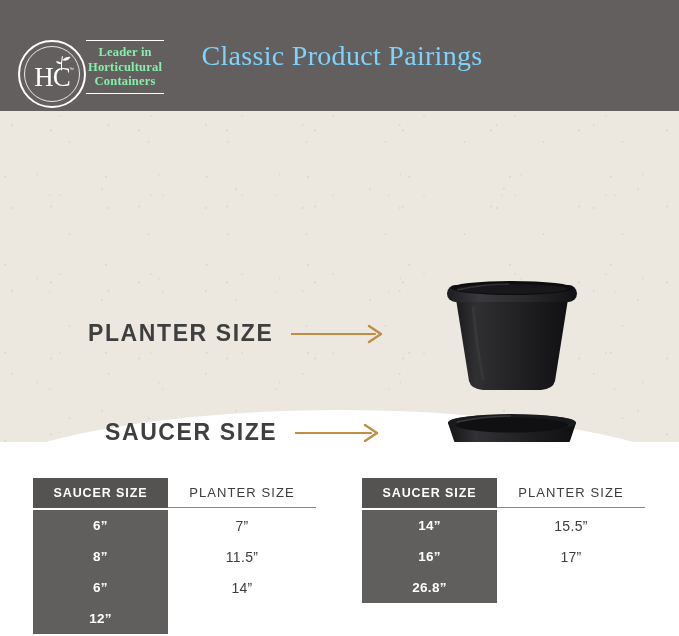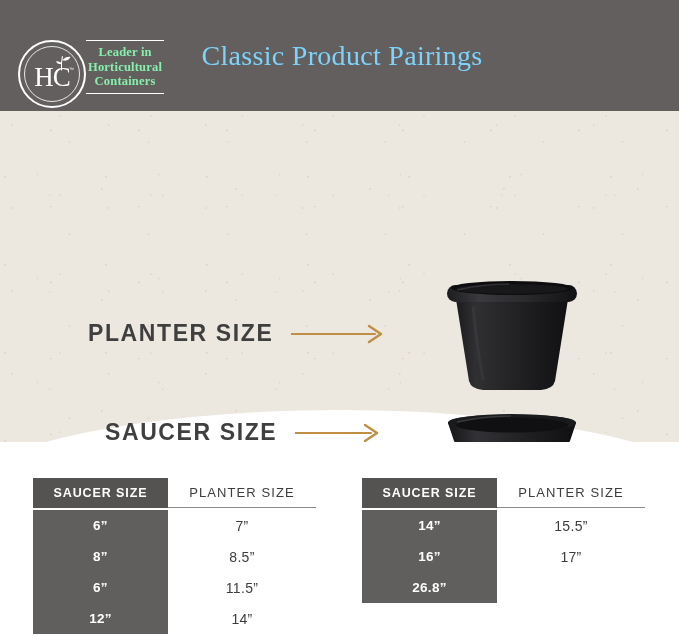--- a/index.html
+++ b/index.html
@@ -384,21 +384,20 @@
     </div>
     <div class="tbl-body">
       <div class="col-saucer">
         <div class="cell saucer-cell">6”</div>
         <div class="cell saucer-cell">8”</div>
         <div class="cell saucer-cell">6”</div>
         <div class="cell saucer-cell">12”</div>
       </div>
       <div class="col-planter">
         <div class="cell planter-cell">7”</div>
-        <div class="cell planter-cell">8.5”</div>
         <div class="cell planter-cell">11.5”</div>
         <div class="cell planter-cell">14”</div>
       </div>
     </div>
   </div>
 
   <div class="size-table right">
     <div class="tbl-head-row">
       <div class="th-saucer">SAUCER SIZE</div>
       <div class="th-planter">PLANTER SIZE</div>

